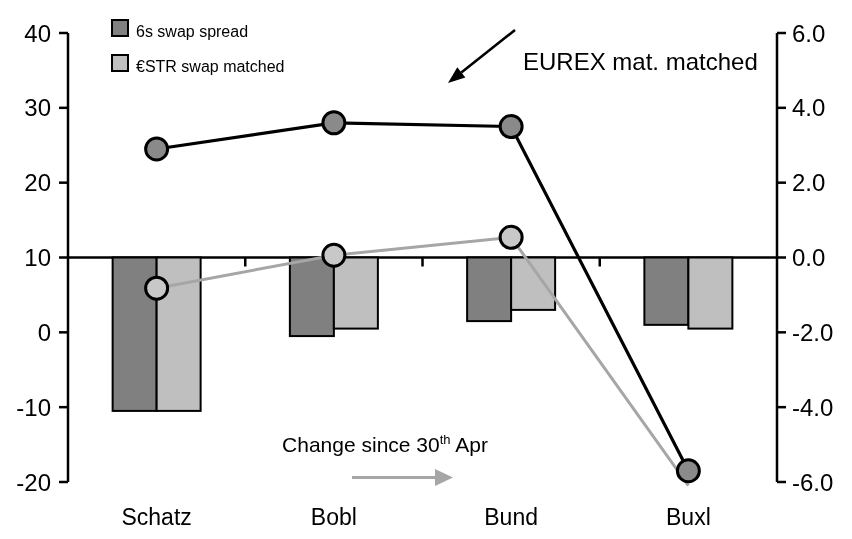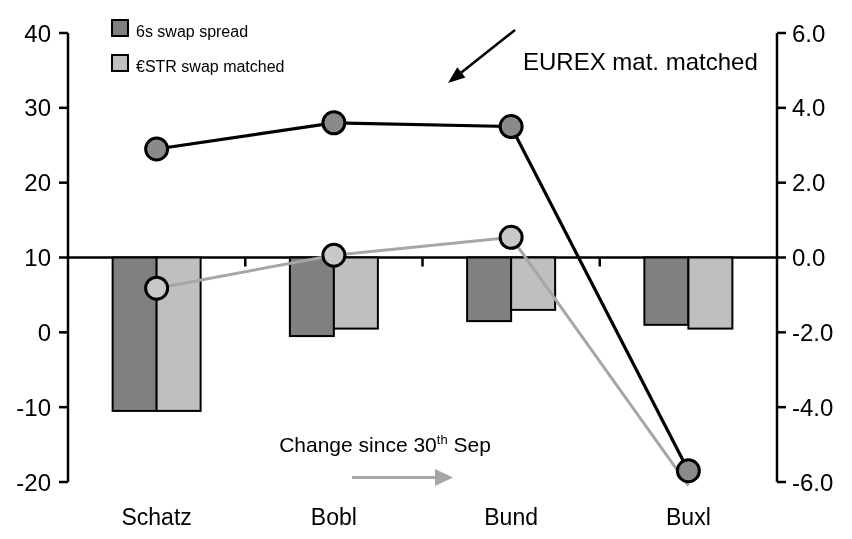--- a/index.html
+++ b/index.html
@@ -91,15 +91,15 @@
       <span class="swatch" style="background: rgb(191, 191, 191);"></span>
       <span class="legend-label">€STR swap matched</span>
     </div>
   </div>
 
   <div class="annotation">
     <div>EUREX mat. matched</div>
   </div>
 
   <div class="change-label">
-    <span>Change since 30</span><sup>th</sup><span> Sep</span>
+    <span>Change since 30</span><sup>th</sup><span> Apr</span>
   </div>
 </div>
 
 </body></html>

